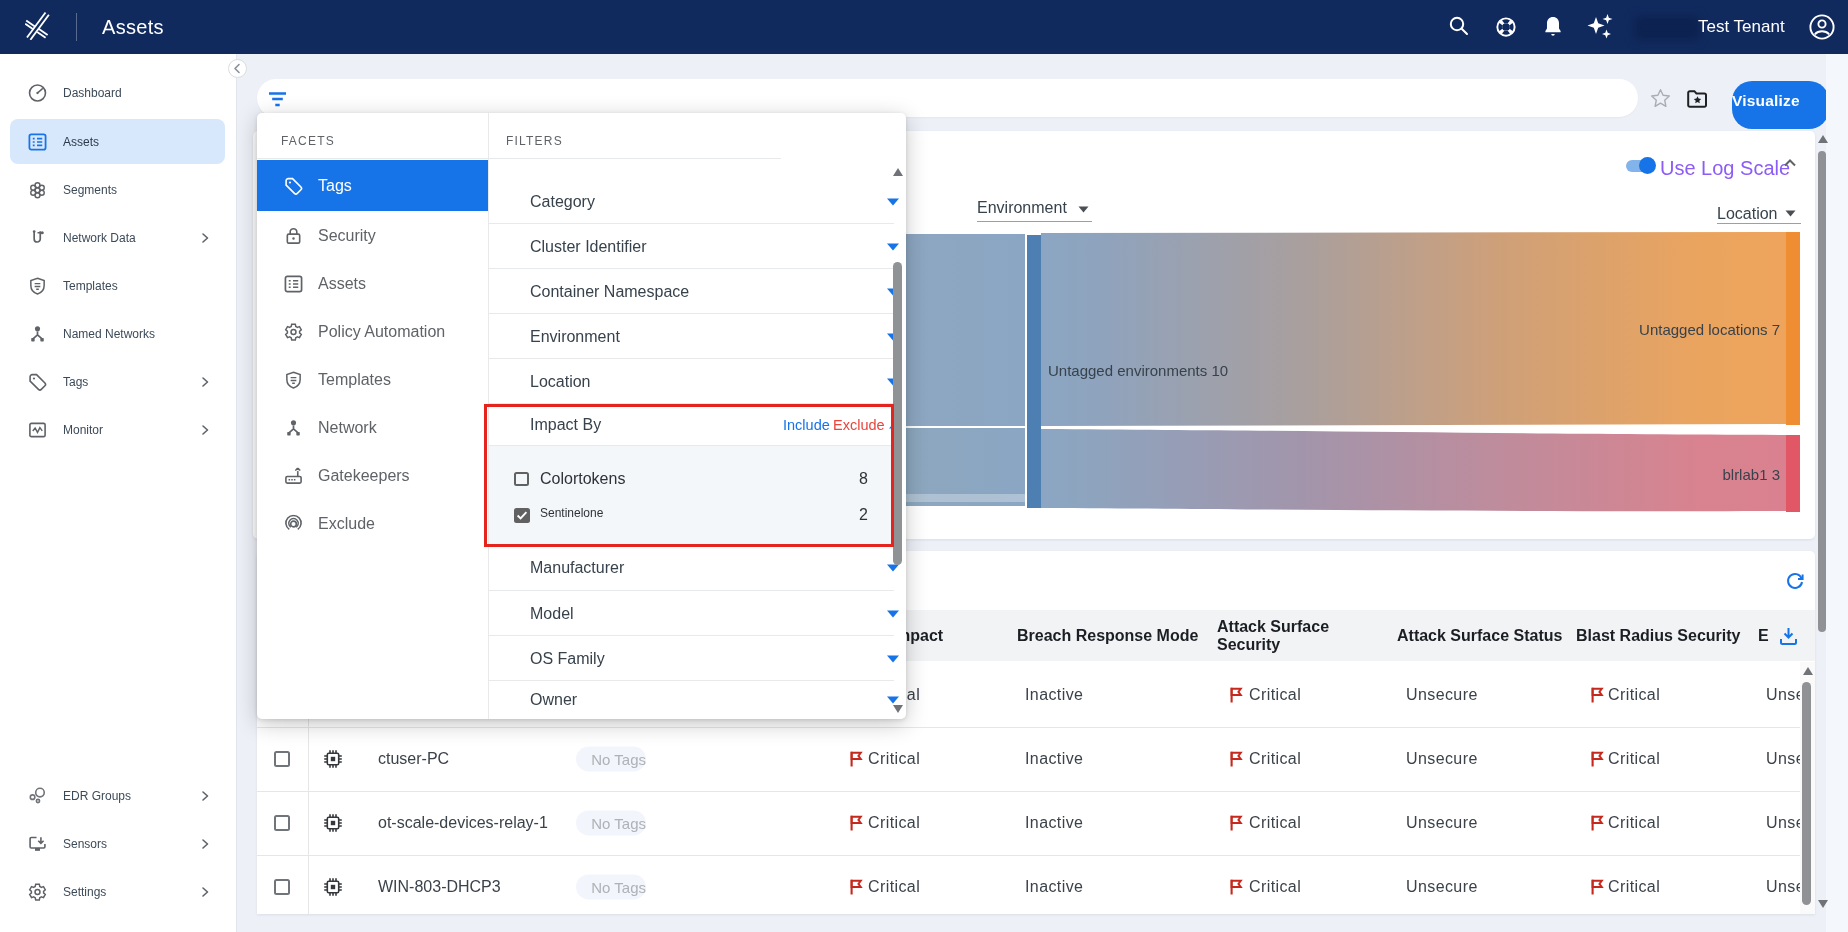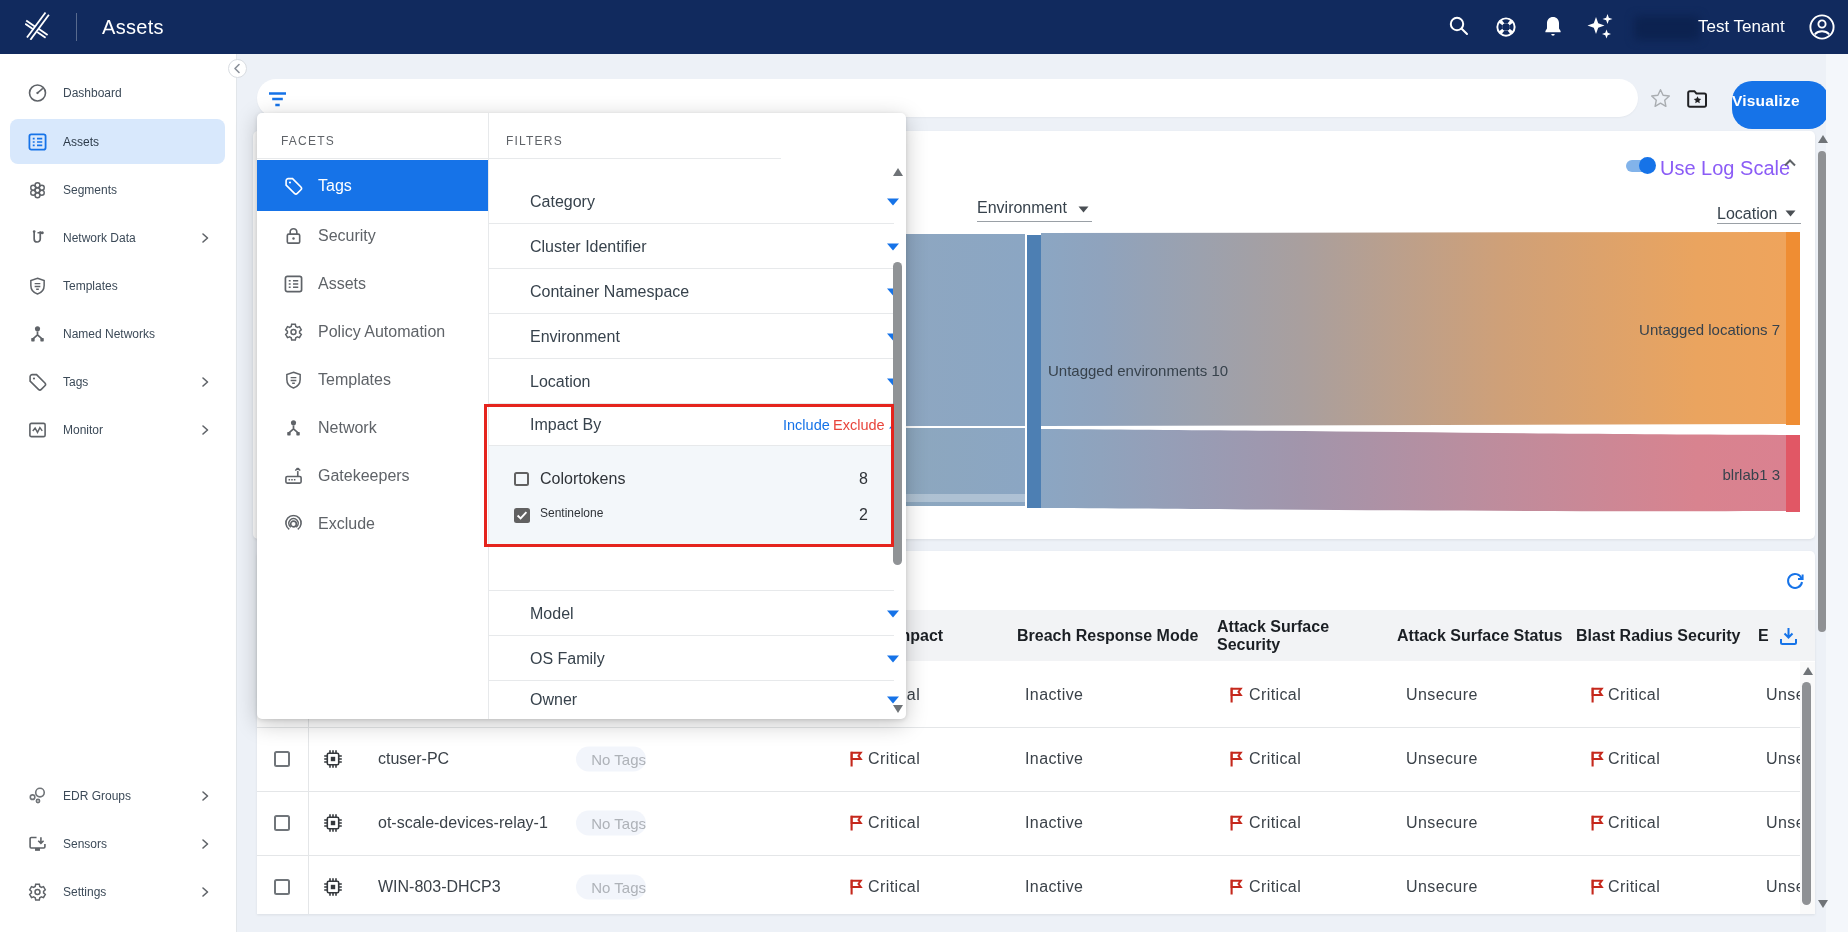--- a/index.html
+++ b/index.html
@@ -513,20 +513,24 @@
   <div class="abs" style="left:232px;top:333px;width:405px;height:99px;background:#f3f7fa">
     <div class="abs" style="left:25px;top:26px;width:15px;height:14px;border:2px solid #616161;border-radius:2.5px"></div>
     <span class="abs" style="left:51px;top:24px;font-size:16px;color:#2f3338">Colortokens</span>
     <span class="abs" style="right:26px;top:24px;font-size:16px;color:#2f3338">8</span>
     <div class="abs" style="left:25px;top:62px;width:16px;height:15px;background:#616161;border-radius:2.5px"><svg width="16" height="15" viewBox="0 0 16 15">
           <path d="M3.6 7.5 L6.6 10.5 L12.4 4.2" fill="none" stroke="#fff" stroke-width="1.9"></path>
         </svg></div>
     <span class="abs" style="left:51px;top:60px;font-size:12px;color:#2f3338">Sentinelone</span>
     <span class="abs" style="right:26px;top:60px;font-size:16px;color:#2f3338">2</span>
   </div>
+  <div class="frow" style="top:432px;height:45px">
+      <span class="lbl">Manufacturer</span>
+      <div class="caret"></div>
+    </div>
   <div class="fsep" style="top:477px"></div>
   <div class="frow" style="top:478px;height:45px">
       <span class="lbl">Model</span>
       <div class="caret"></div>
     </div>
   <div class="fsep" style="top:522px"></div>
   <div class="frow" style="top:523px;height:45px">
       <span class="lbl">OS Family</span>
       <div class="caret"></div>
     </div>

